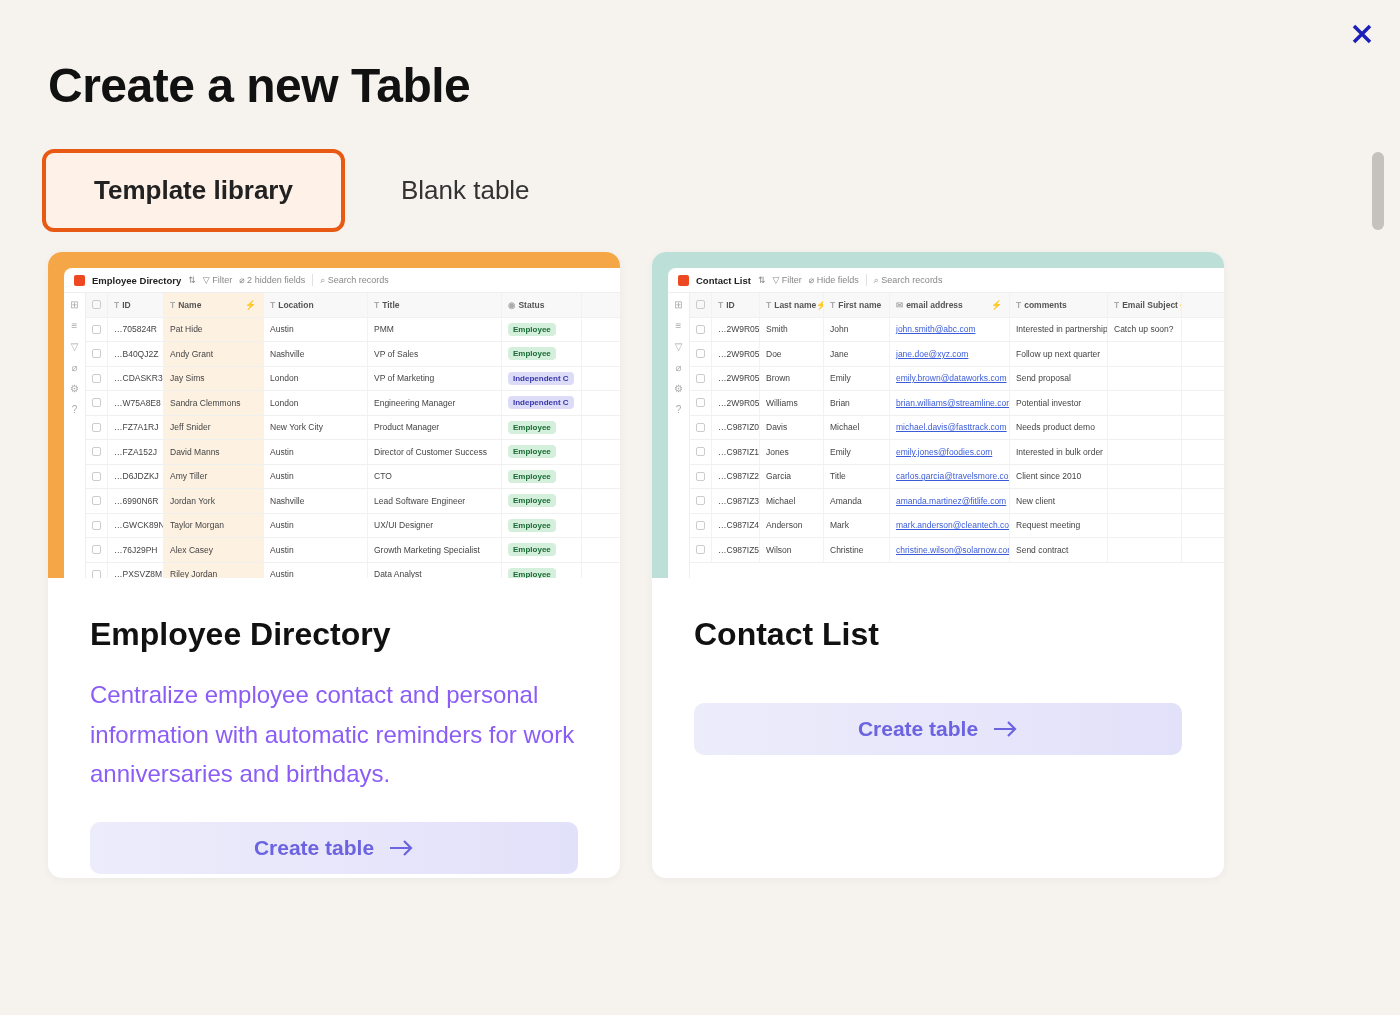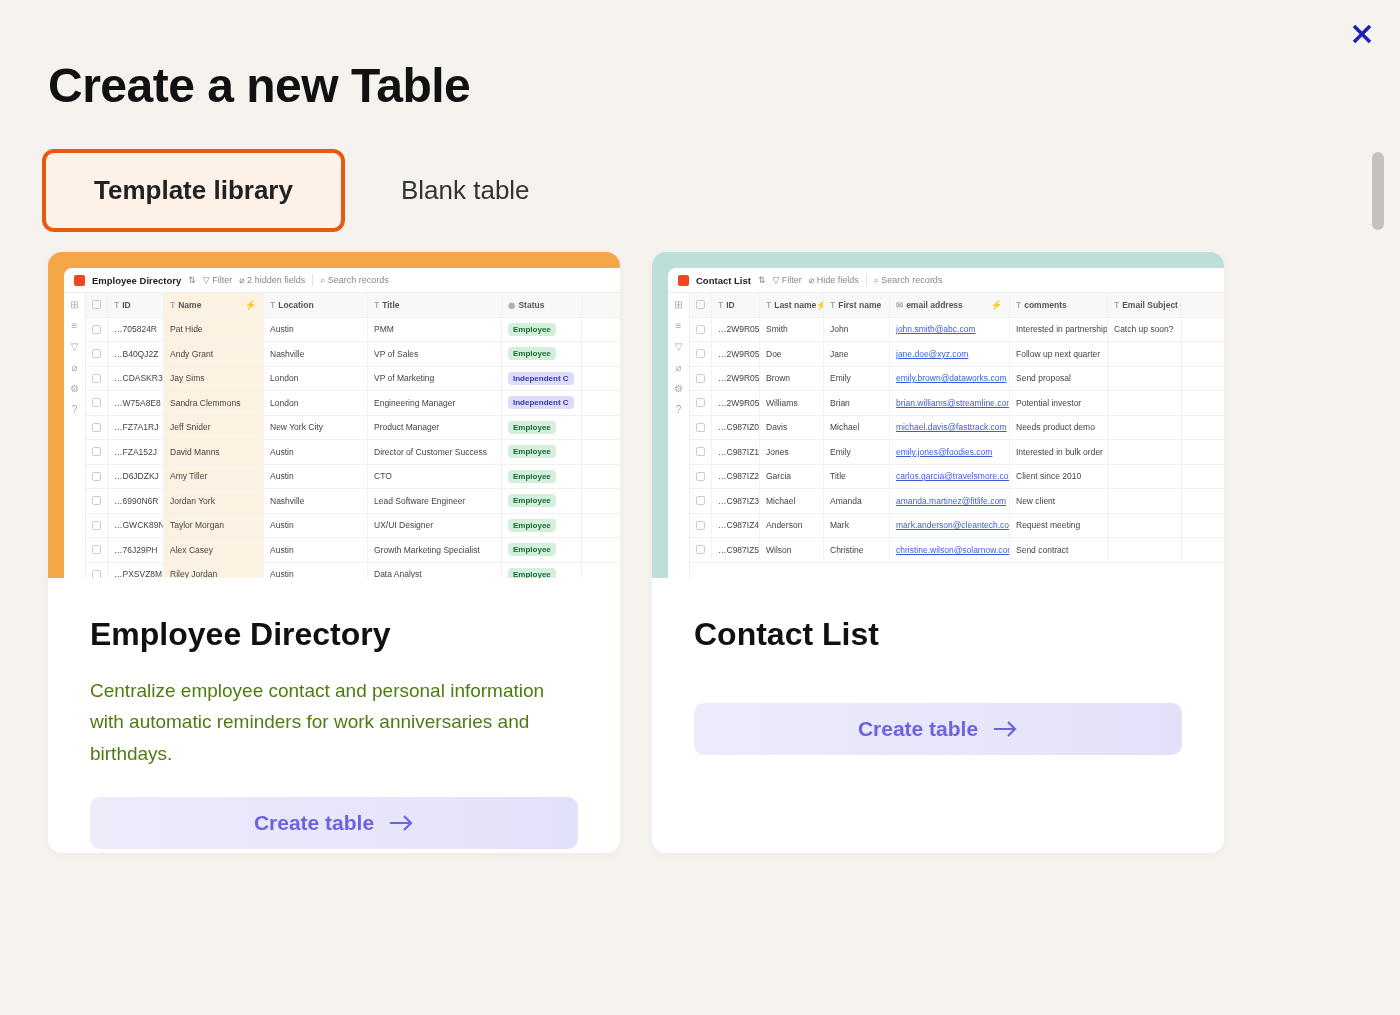--- a/index.html
+++ b/index.html
@@ -153,23 +153,23 @@
     display:flex;
     flex-direction:column;
   }
   .card-title {
     font-size: 32px;
     font-weight: 700;
     color: #111;
     margin-bottom: 22px;
   }
   .card-desc {
-    font-size: 19px;
+    font-size: 24px;
     line-height: 1.65;
-    color: #4d7c0f;
+    color: #8b5cf6;
     flex:1;
   }
   .create-btn {
     margin-top: 28px;
     height: 52px;
     border-radius: 10px;
     background: linear-gradient(90deg, #edecfb 0%, #e2e1fa 100%);
     display: flex;
     align-items: center;
     justify-content: center;

